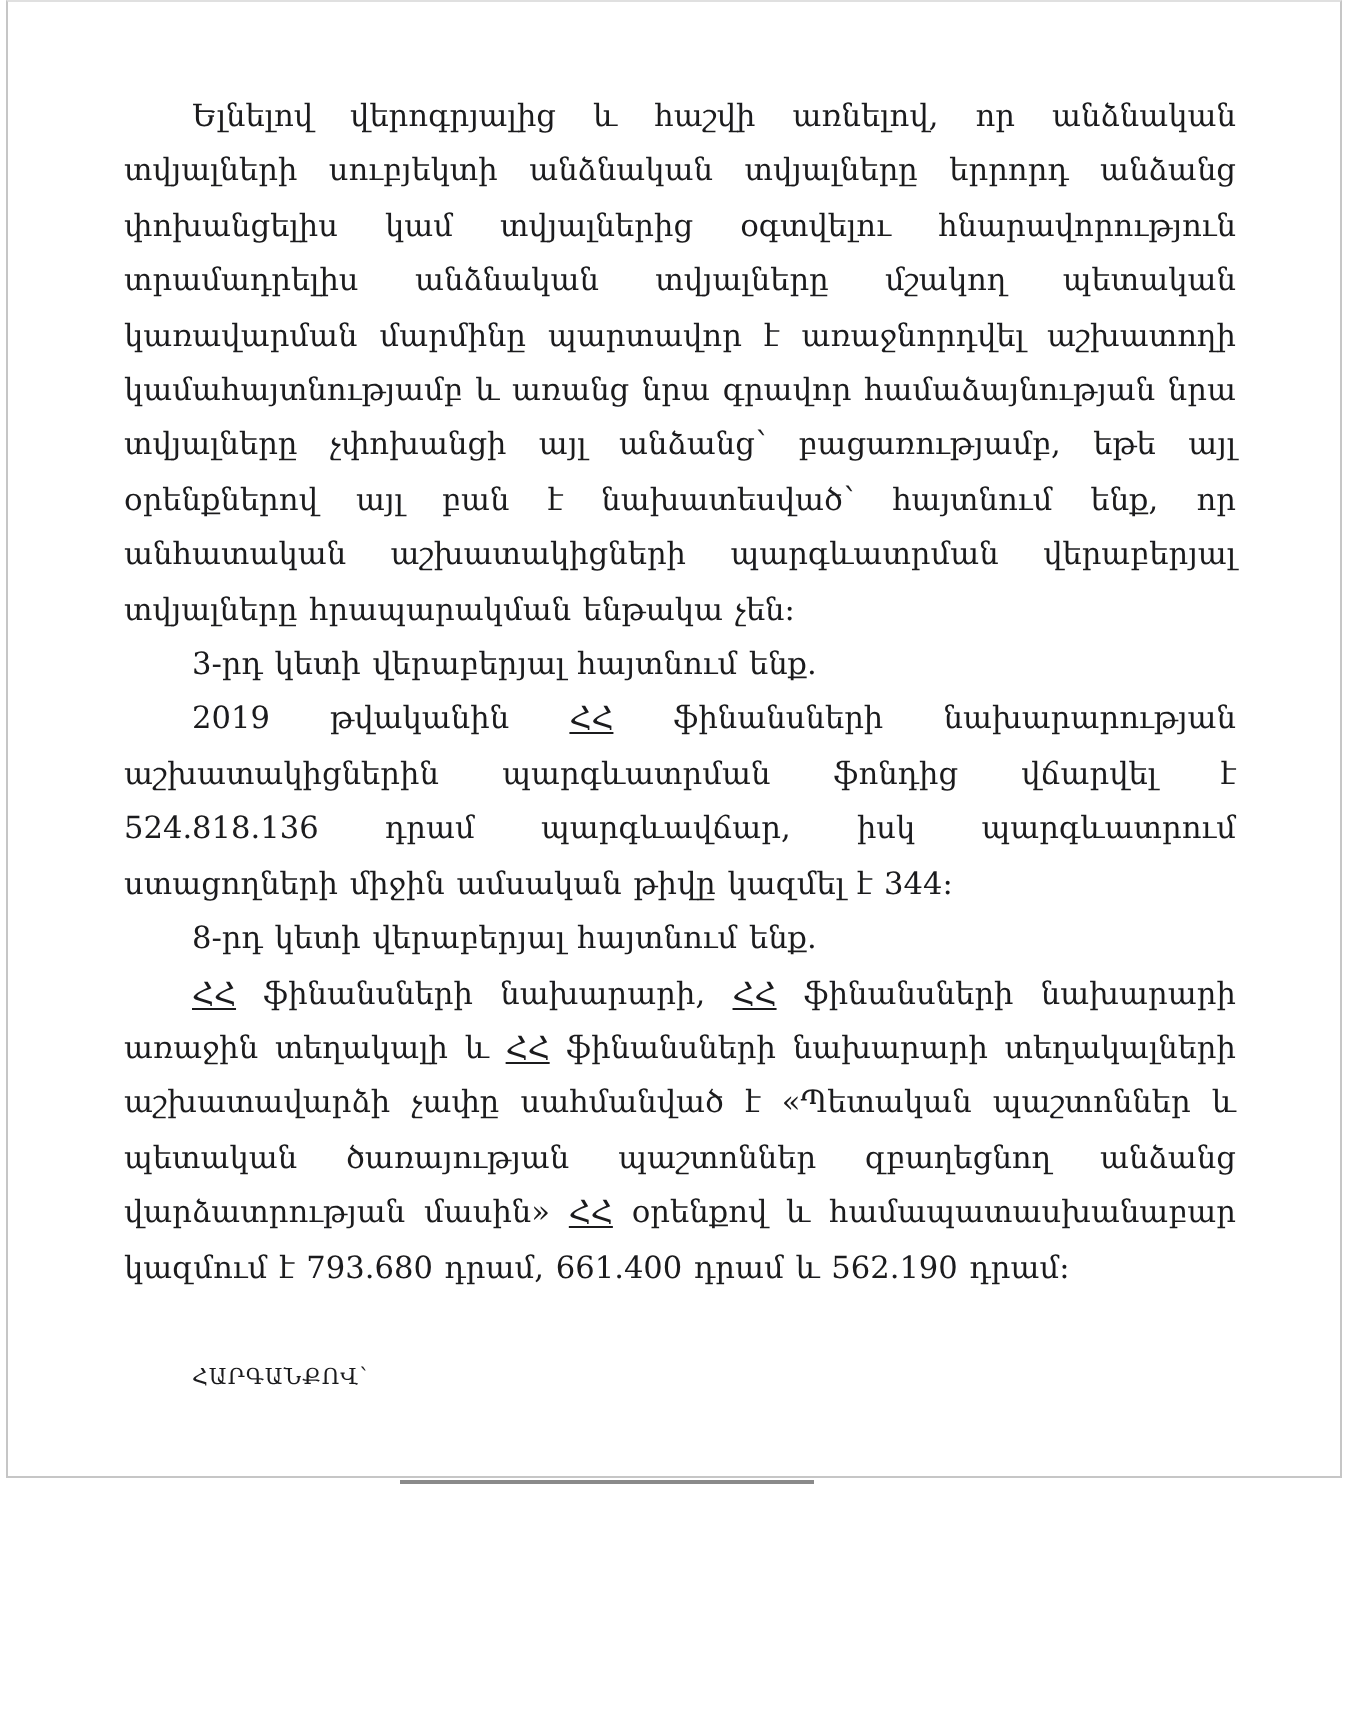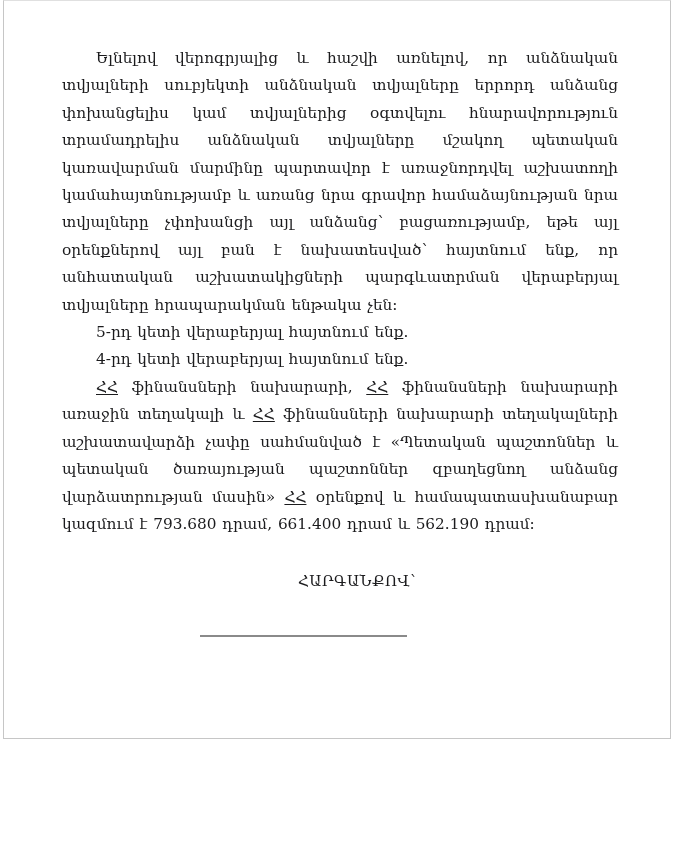--- a/index.html
+++ b/index.html
@@ -38,23 +38,22 @@
     text-align: justify;
     font-size: 15.3px;
     line-height: 27.4px;
     word-spacing: 1px;
   }
   p.para u {
     text-underline-offset: 2px;
   }
   .closing {
     margin: 34px 0 0 34px;
-    font-size: 15px;
+    font-size: 11px;
     letter-spacing: 0.5px;
-    text-align: center;
   }
   .sig-area {
     position: relative;
     height: 95px;
     margin-top: 6px;
   }
   .sig-line {
     position: absolute;
     left: 138px;
     top: 12px;
@@ -73,22 +72,23 @@
   }
 </style>
 </head>
 <body>
 
 <div class="page">
   <div class="frame"></div>
 
   <div class="content">
     <p class="para">Ելնելով վերոգրյալից և հաշվի առնելով, որ անձնական տվյալների սուբյեկտի անձնական տվյալները երրորդ անձանց փոխանցելիս կամ տվյալներից օգտվելու հնարավորություն տրամադրելիս անձնական տվյալները մշակող պետական կառավարման մարմինը պարտավոր է առաջնորդվել աշխատողի կամահայտնությամբ և առանց նրա գրավոր համաձայնության նրա տվյալները չփոխանցի այլ անձանց՝ բացառությամբ, եթե այլ օրենքներով այլ բան է նախատեսված՝ հայտնում ենք, որ անհատական աշխատակիցների պարգևատրման վերաբերյալ տվյալները հրապարակման ենթակա չեն:</p>
-    <p class="para">5-րդ կետի վերաբերյալ հայտնում ենք.</p>
-    <p class="para">4-րդ կետի վերաբերյալ հայտնում ենք.</p>
+    <p class="para">3-րդ կետի վերաբերյալ հայտնում ենք.</p>
+    <p class="para">2019 թվականին <u>ՀՀ</u> ֆինանսների նախարարության աշխատակիցներին պարգևատրման ֆոնդից վճարվել է 524.818.136 դրամ պարգևավճար, իսկ պարգևատրում ստացողների միջին ամսական թիվը կազմել է 344:</p>
+    <p class="para">8-րդ կետի վերաբերյալ հայտնում ենք.</p>
     <p class="para"><u>ՀՀ</u> ֆինանսների նախարարի, <u>ՀՀ</u> ֆինանսների նախարարի առաջին տեղակալի և <u>ՀՀ</u> ֆինանսների նախարարի տեղակալների աշխատավարձի չափը սահմանված է «Պետական պաշտոններ և պետական ծառայության պաշտոններ զբաղեցնող անձանց վարձատրության մասին» <u>ՀՀ</u> օրենքով և համապատասխանաբար կազմում է 793.680 դրամ, 661.400 դրամ և 562.190 դրամ:</p>
 
     <div class="closing">ՀԱՐԳԱՆՔՈՎ՝</div>
 
     <div class="sig-area">
       <div class="sig-line">
         
       </div>
 
     </div>

